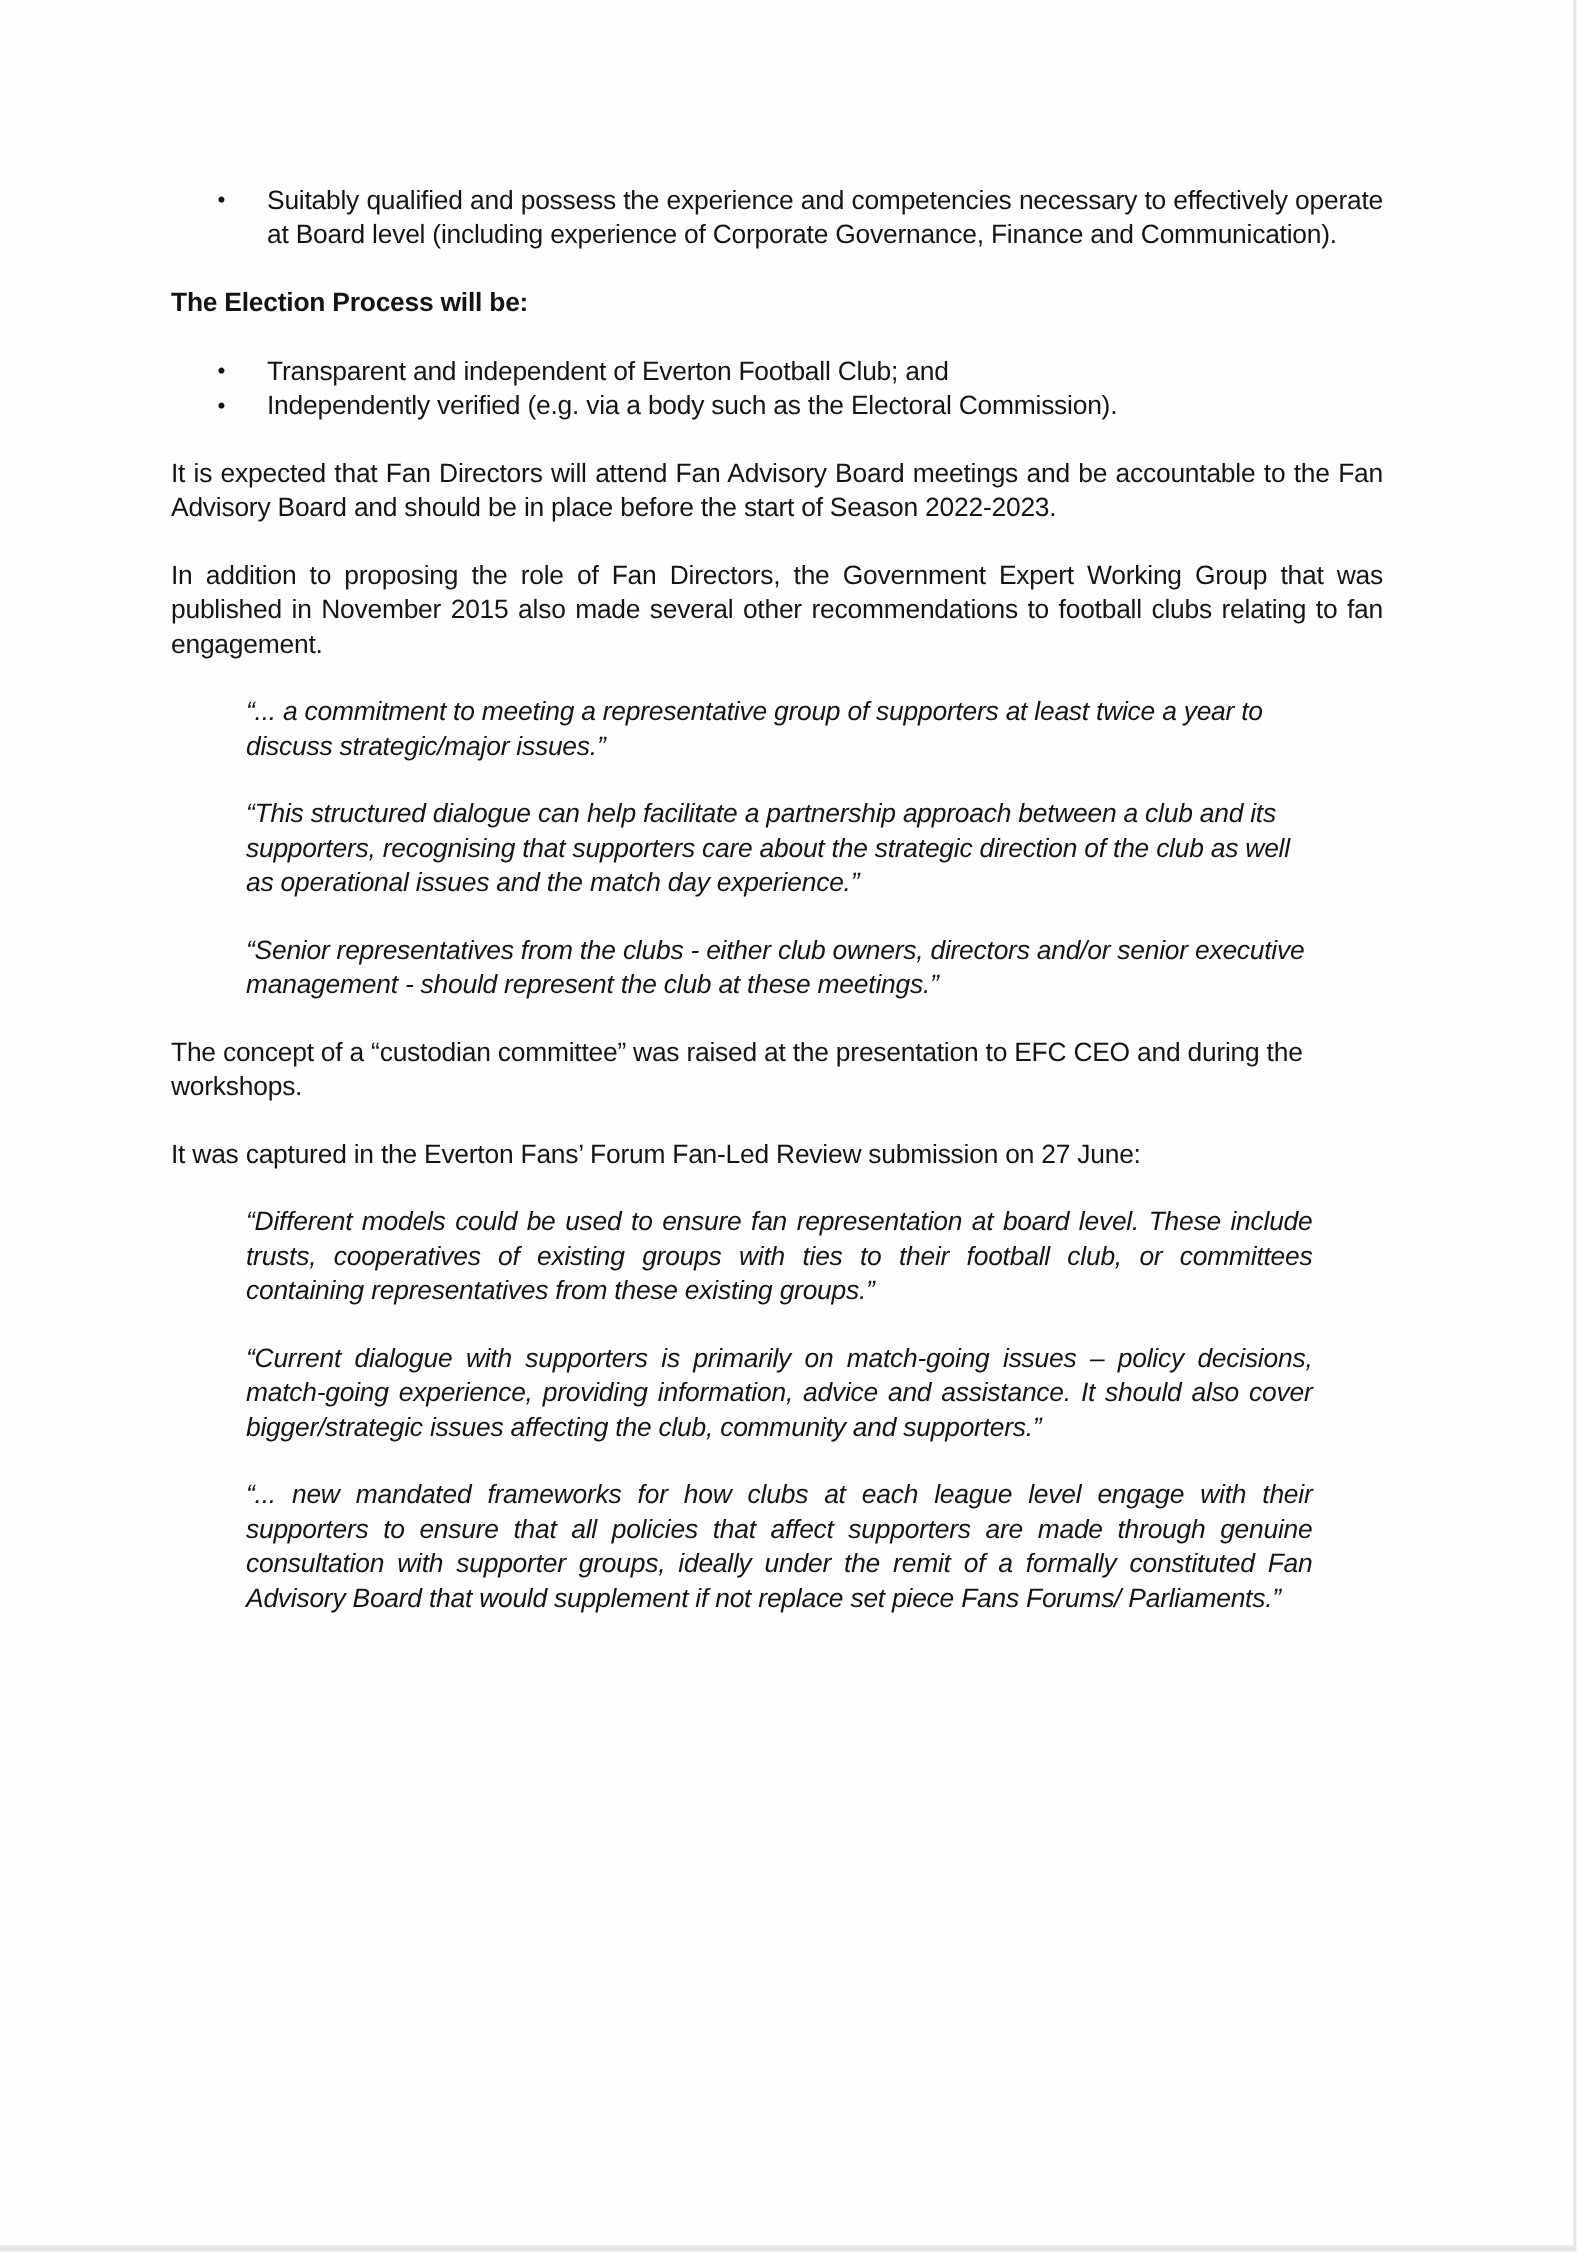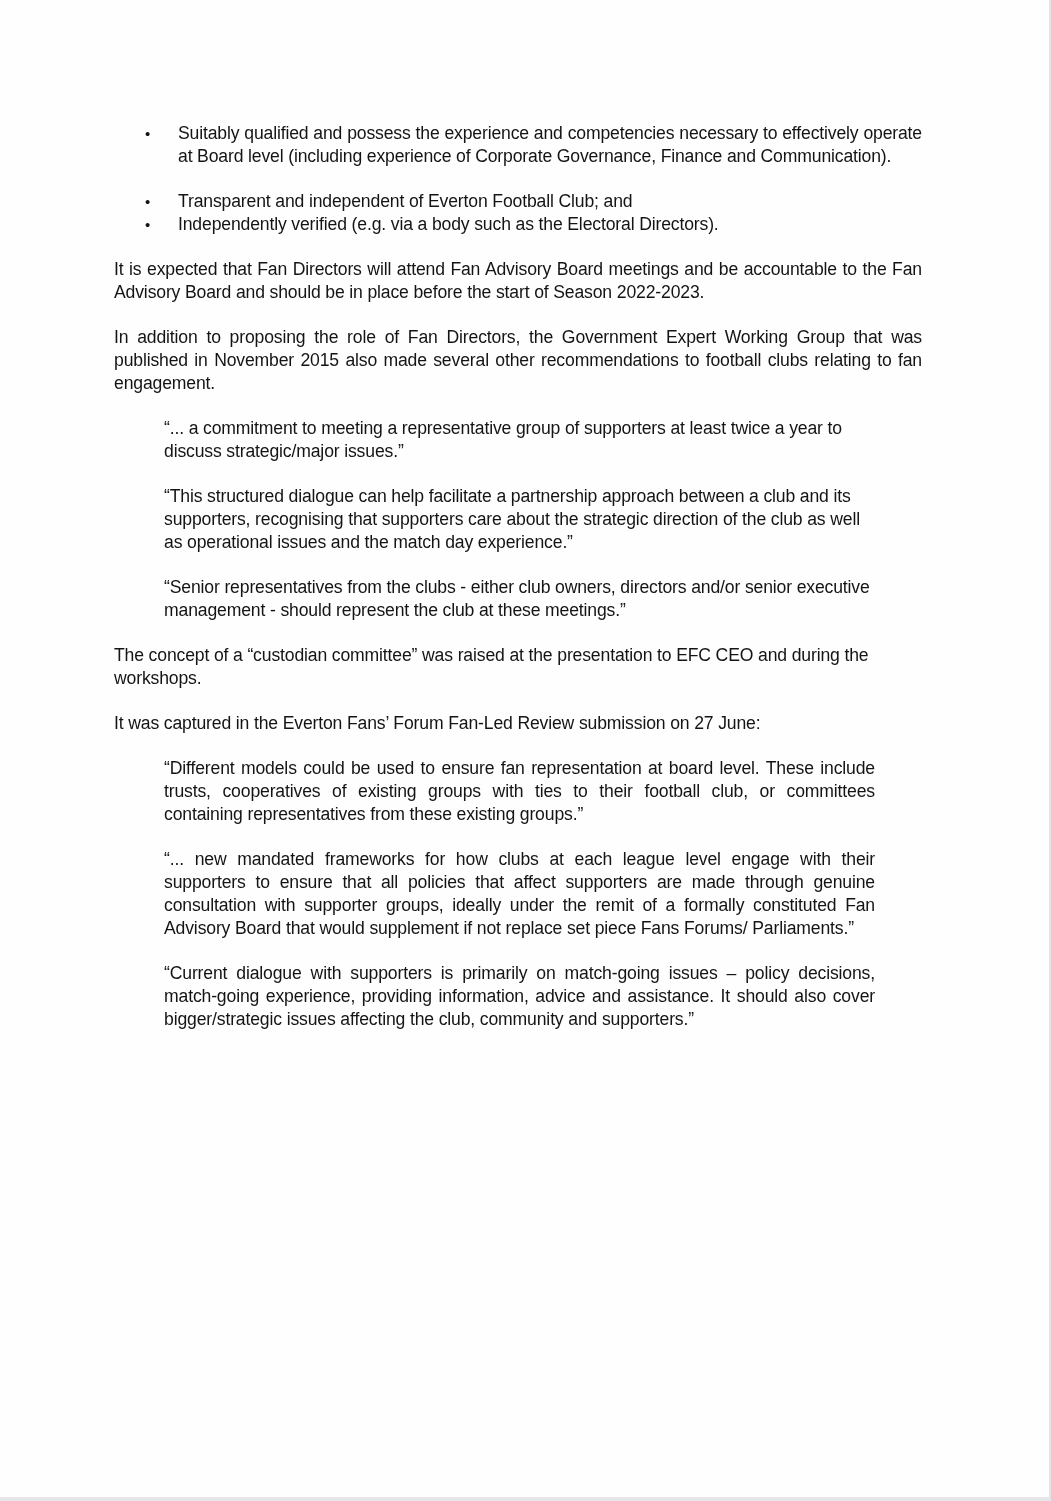--- a/index.html
+++ b/index.html
@@ -16,61 +16,62 @@
       font-size: 17.6px; line-height: 23px; letter-spacing: -0.15px;
     }
     p { margin: 0 0 22px 0; }
     .justify { text-align: justify; }
     .heading { font-weight: bold; margin-bottom: 23px; }
     ul.bullets { list-style: none; margin: 0 0 22px 0; padding: 0; }
     ul.bullets li { position: relative; padding-left: 64px; text-align: justify; }
     ul.bullets li .bullet {
       position: absolute; left: 31px; top: 0; font-size: 15px;
     }
-    .quote { margin-left: 50px; width: 711px; }
+    .quote { margin-left: 50px; width: 711px; font-style: italic; }
   </style>
 </head>
 <body>
 
 <div class="page">
   <div class="content">
 
     <ul class="bullets">
       <li>
         <span class="bullet">•</span>
         <span>Suitably qualified and possess the experience and competencies necessary to effectively operate at Board level (including experience of Corporate Governance, Finance and Communication).</span>
       </li>
     </ul>
 
+    <p class="heading">The Election Process will be:</p>
 
     <ul class="bullets">
       <li>
         <span class="bullet">•</span>
         <span>Transparent and independent of Everton Football Club; and</span>
       </li>
       <li>
         <span class="bullet">•</span>
-        <span>Independently verified (e.g. via a body such as the Electoral Directors).</span>
+        <span>Independently verified (e.g. via a body such as the Electoral Commission).</span>
       </li>
     </ul>
 
     <p class="justify">It is expected that Fan Directors will attend Fan Advisory Board meetings and be accountable to the Fan Advisory Board and should be in place before the start of Season 2022-2023.</p>
 
 
     <p class="justify">In addition to proposing the role of Fan Directors, the Government Expert Working Group that was published in November 2015 also made several other recommendations to football clubs relating to fan engagement.</p>
 
 
     <p class="quote">“... a commitment to meeting a representative group of supporters at least twice a year to discuss strategic/major issues.”</p>
     <p class="quote">“This structured dialogue can help facilitate a partnership approach between a club and its supporters, recognising that supporters care about the strategic direction of the club as well as operational issues and the match day experience.”</p>
     <p class="quote">“Senior representatives from the clubs - either club owners, directors and/or senior executive management - should represent the club at these meetings.”</p>
 
     <p>The concept of a “custodian committee” was raised at the presentation to EFC CEO and during the workshops.</p>
 
     <p>It was captured in the Everton Fans’ Forum Fan-Led Review submission on 27 June:</p>
 
     <p class="quote justify">“Different models could be used to ensure fan representation at board level. These include trusts, cooperatives of existing groups with ties to their football club, or committees containing representatives from these existing groups.”</p>
 
 
+    <p class="quote justify">“Current dialogue with supporters is primarily on match-going issues – policy decisions, match-going experience, providing information, advice and assistance. It should also cover bigger/strategic issues affecting the club, community and supporters.”</p>
     <p class="quote justify">“... new mandated frameworks for how clubs at each league level engage with their supporters to ensure that all policies that affect supporters are made through genuine consultation with supporter groups, ideally under the remit of a formally constituted Fan Advisory Board that would supplement if not replace set piece Fans Forums/ Parliaments.”</p>
-    <p class="quote justify">“Current dialogue with supporters is primarily on match-going issues – policy decisions, match-going experience, providing information, advice and assistance. It should also cover bigger/strategic issues affecting the club, community and supporters.”</p>
 
   </div>
 </div>
 
 </body></html>

